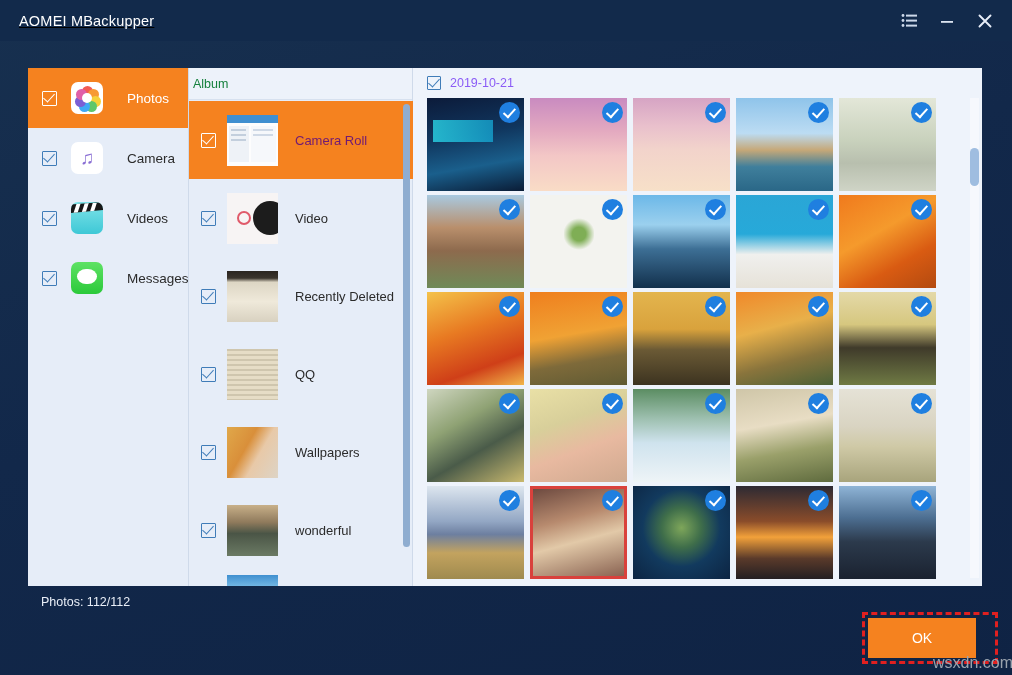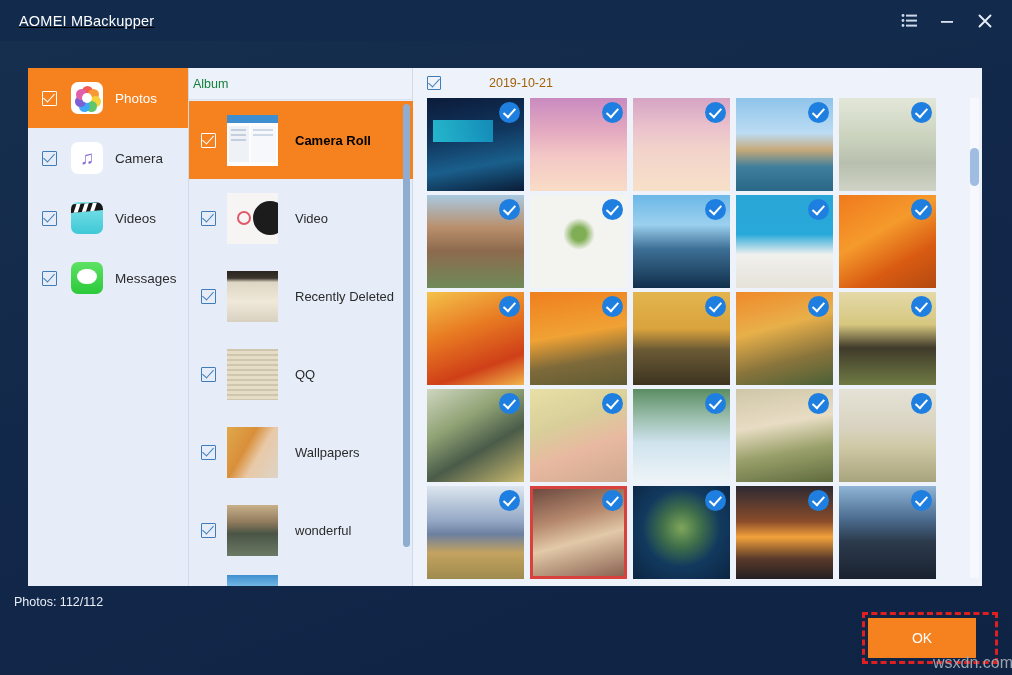--- a/index.html
+++ b/index.html
@@ -59,21 +59,21 @@
   }
   .cat {
     height: 60px;
     display: flex; align-items: center;
     padding-left: 14px;
     cursor: pointer;
     position: relative;
   }
   .cat.selected { background: #f5821f; }
   .cat-label {
-    margin-left: 12px;
+    margin-left: 24px;
     font-size: 13.5px;
     color: #2b2b2b;
   }
   .cat.selected .cat-label { color: #ffffff; }
 
   
   .cbx {
     width: 15px; height: 15px;
     border: 1.6px solid #3f7cb8;
     background: transparent;
@@ -181,42 +181,42 @@
     margin-left: 11px;
     flex: 0 0 51px;
     overflow: hidden;
     background: #cfcfcf;
     position: relative;
   }
   .album-name {
     margin-left: 17px;
     font-size: 13px; color: #2b2b2b;
   }
-  .album.selected .album-name { color: #000000; font-weight: bold; }
+  .album.selected .album-name { color: #701a75; }
   .album.selected .cbx { border-color: #ffffff; }
   .album.selected .cbx::after { border-color: #ffffff; }
   .album-sb {
     position: absolute; right: 2px; top: 36px;
     width: 7px; height: 443px;
     background: #8fadd0; border-radius: 4px;
     cursor: pointer;
   }
 
   
   .gridpane {
     flex: 1; height: 518px;
     background: #eef3fb;
     position: relative;
     overflow: hidden;
   }
   .date-row {
     height: 30px;
     display: flex; align-items: center;
     padding-left: 14px;
-    font-size: 12.5px; color: #a16207; gap: 39px;
+    font-size: 12.5px; color: #8b5cf6;
   }
   .date-row .cbx { width: 14px; height: 14px; flex: 0 0 14px; }
   .date-label { margin-left: 9px; }
   .grid {
     padding: 0 0 0 14px;
     display: grid;
     grid-template-columns: repeat(5, 97px);
     gap: 4px 6px;
   }
   .cell {
@@ -245,21 +245,21 @@
     cursor: pointer;
   }
   .grid-track {
     position: absolute; right: 3px; top: 30px;
     width: 9px; height: 480px;
     background: rgba(255,255,255,.45);
   }
 
   
   .status {
-    position: absolute; left: 14px; top: 595px;
+    position: absolute; left: 41px; top: 595px;
     color: #e9eef7; font-size: 12.5px;
   }
   .ok-wrap {
     position: absolute; left: 868px; top: 618px;
     width: 124px; height: 40px;
   }
   .ok-btn {
     width: 108px; height: 40px;
     background: #f5821f;
     border: none; color: #ffffff;

